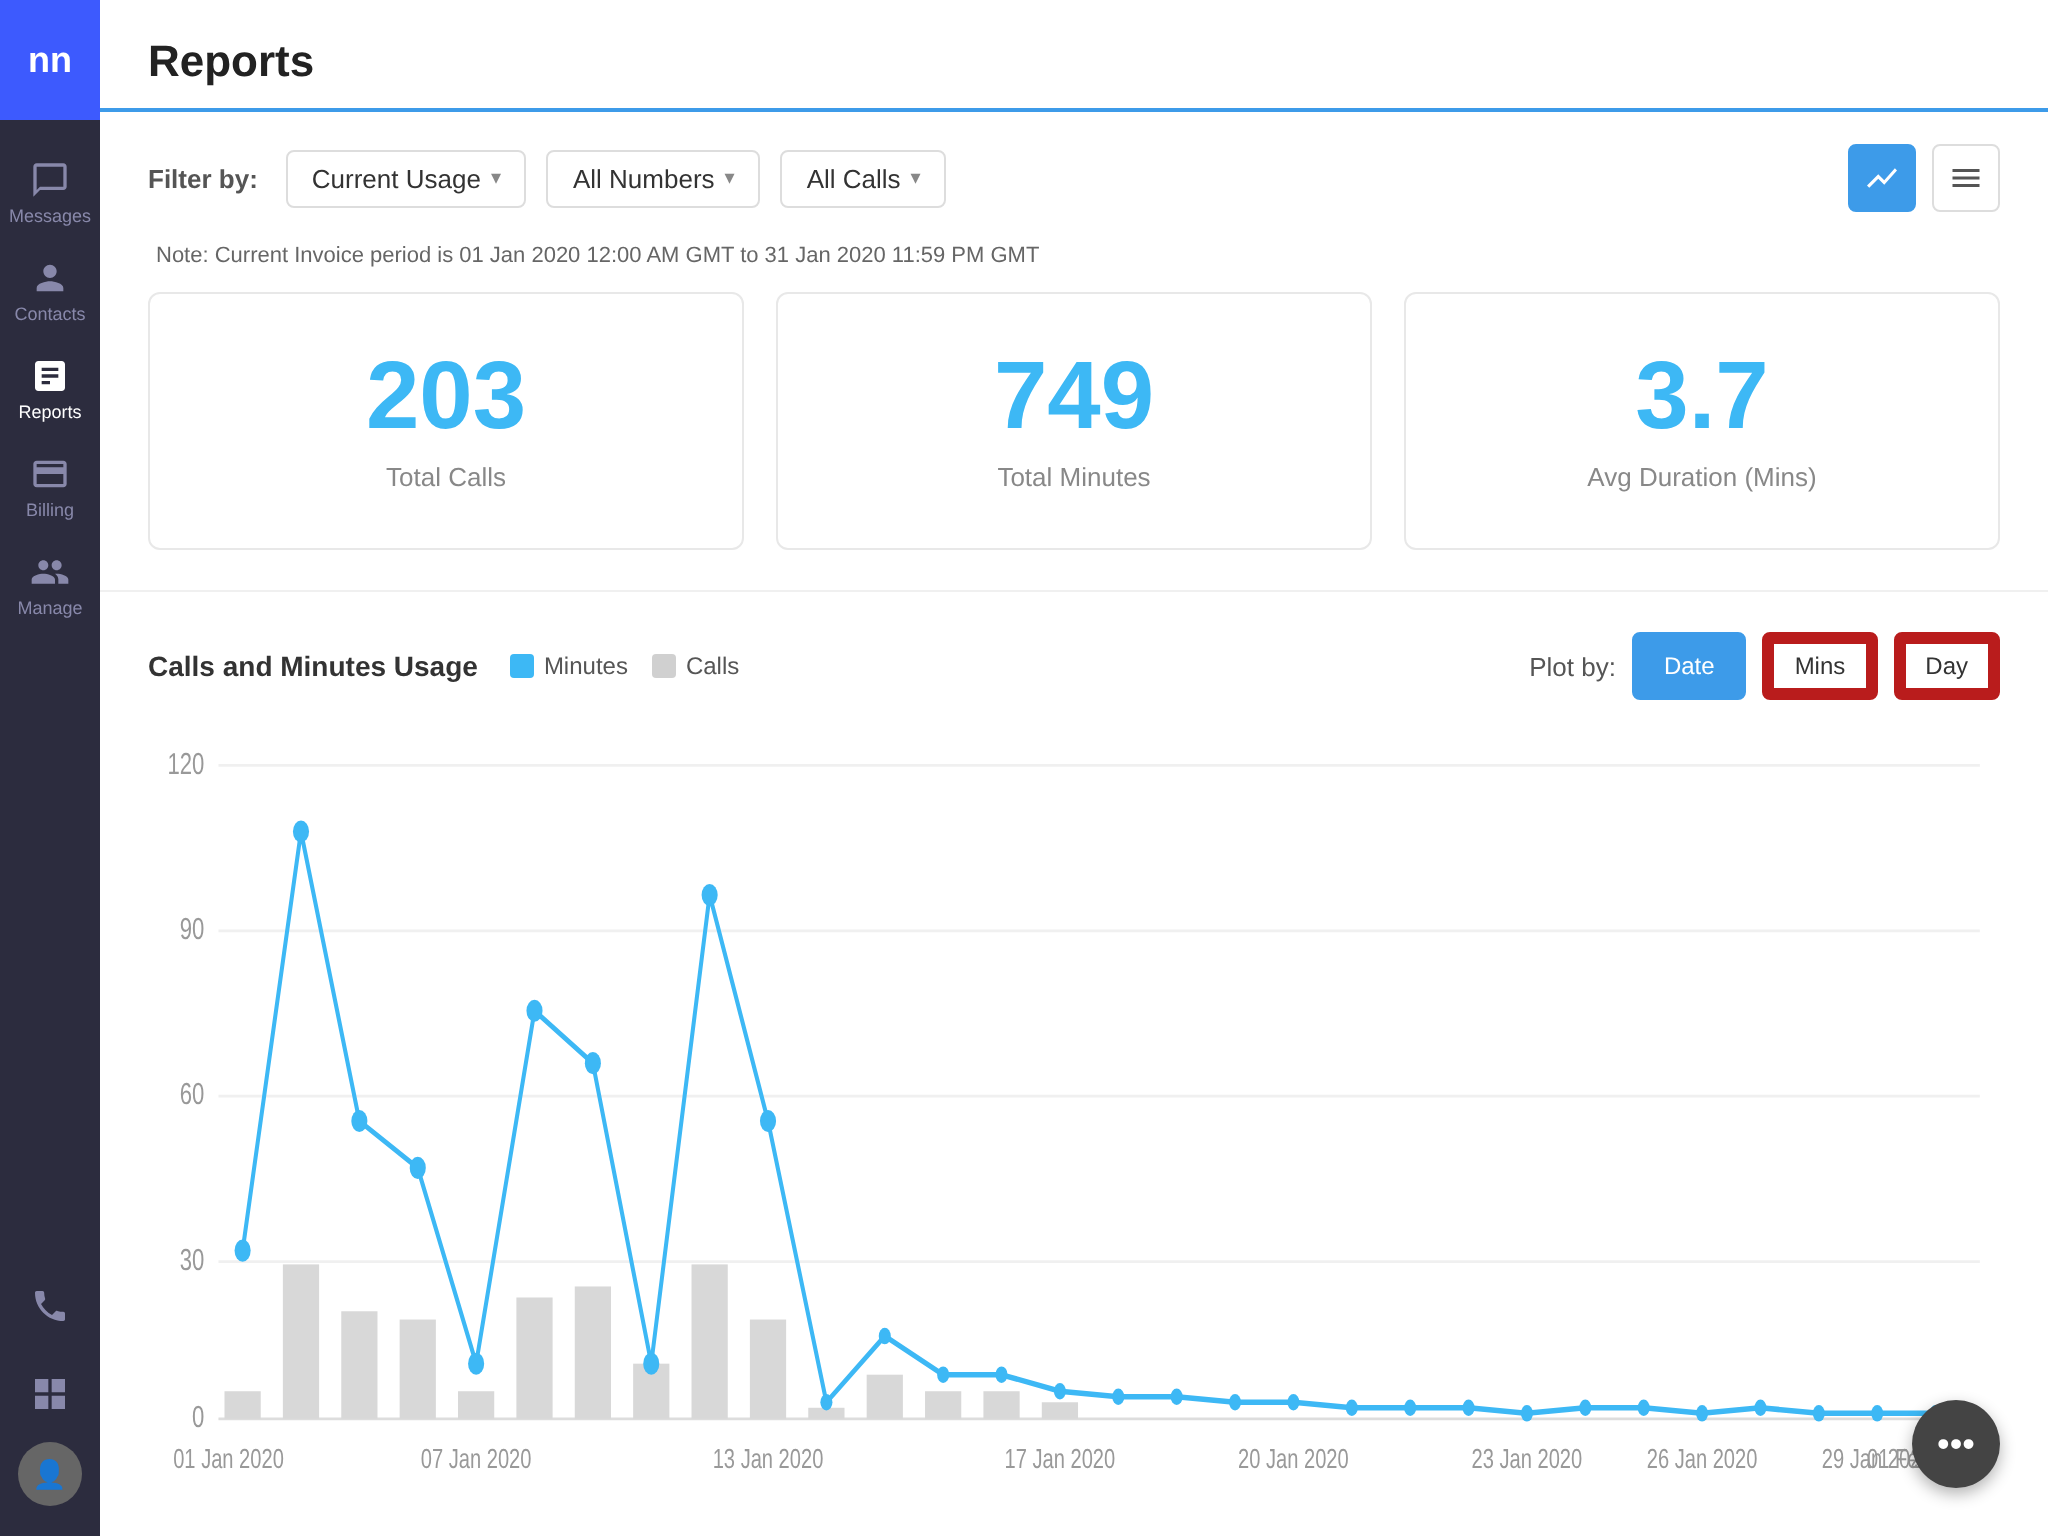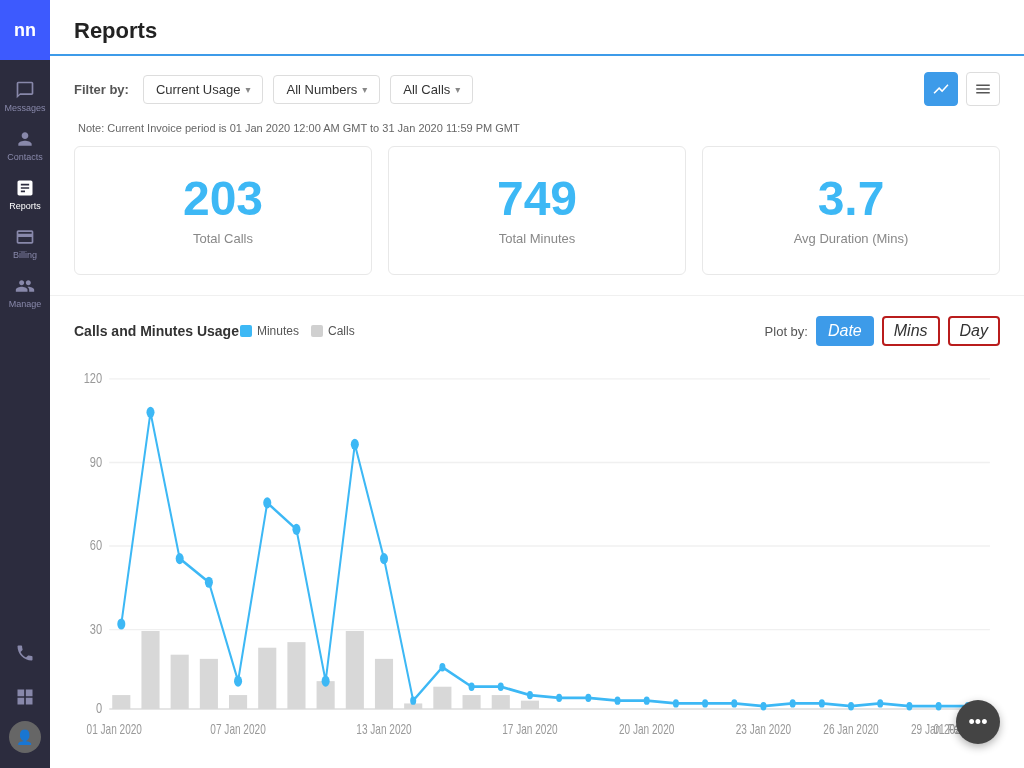--- a/index.html
+++ b/index.html
@@ -190,21 +190,21 @@
     }
     .chart-header {
       display: flex;
       align-items: center;
       justify-content: space-between;
       margin-bottom: 12px;
     }
     .chart-title-area {
       display: flex;
       align-items: center;
-      gap: 1px;
+      gap: 16px;
     }
     .chart-title {
       font-size: 14px;
       font-weight: 600;
       color: #333;
     }
     .legend {
       display: flex;
       align-items: center;
       gap: 12px;
@@ -224,26 +224,25 @@
     .plot-by {
       display: flex;
       align-items: center;
       gap: 8px;
       font-size: 13px;
       color: #555;
     }
     .plot-btn {
       padding: 4px 10px;
       border-radius: 4px;
-      border: 2px solid #b91c1c;
-      font-size: 16px;
+      border: 6px solid #b91c1c;
+      font-size: 12px;
       cursor: pointer;
       background: #fff;
       color: #333;
-      font-style: italic;
     }
     .plot-btn.active {
       background: #3d9be9;
       color: #fff;
       border-color: #3d9be9;
     }
 
     
     .chart-area {
       flex: 1;

